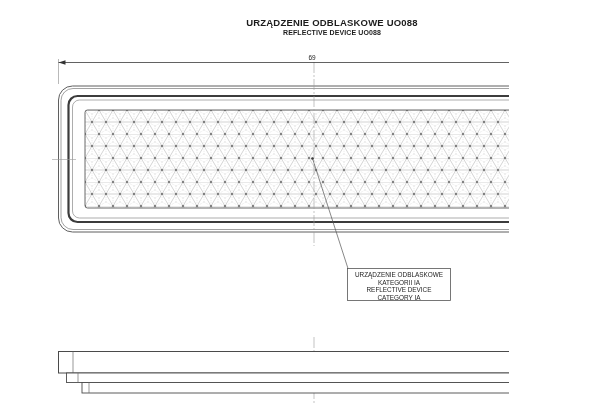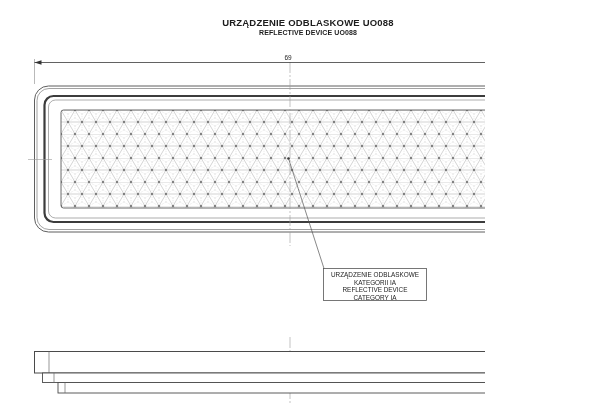--- a/index.html
+++ b/index.html
@@ -1,18 +1,19 @@
 <!DOCTYPE html>
 <html><head>
 <meta charset="utf-8">
 <style>
   html,body{margin:0;padding:0;background:#ffffff;}
   .canvas{
     position:relative;width:485px;height:416px;background:#ffffff;overflow:hidden;
     font-family:"Liberation Sans", sans-serif;
+    padding-left:24px;
   }
   svg text{font-family:"Liberation Sans", sans-serif;fill:#1c1c1c;}
   .title-1{font-size:9.5px;font-weight:bold;letter-spacing:.2px;}
   .title-2{font-size:7px;font-weight:bold;letter-spacing:.1px;}
   .dim-text{font-size:6.5px;fill:#222;}
   .callout-text{font-size:6.4px;fill:#1c1c1c;}
 </style>
 </head>
 <body>
 

